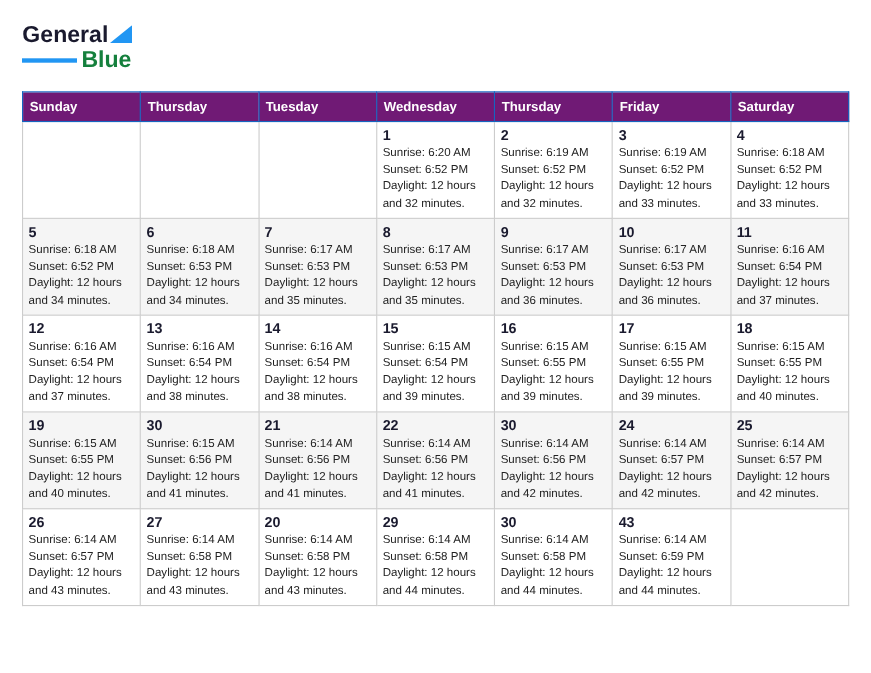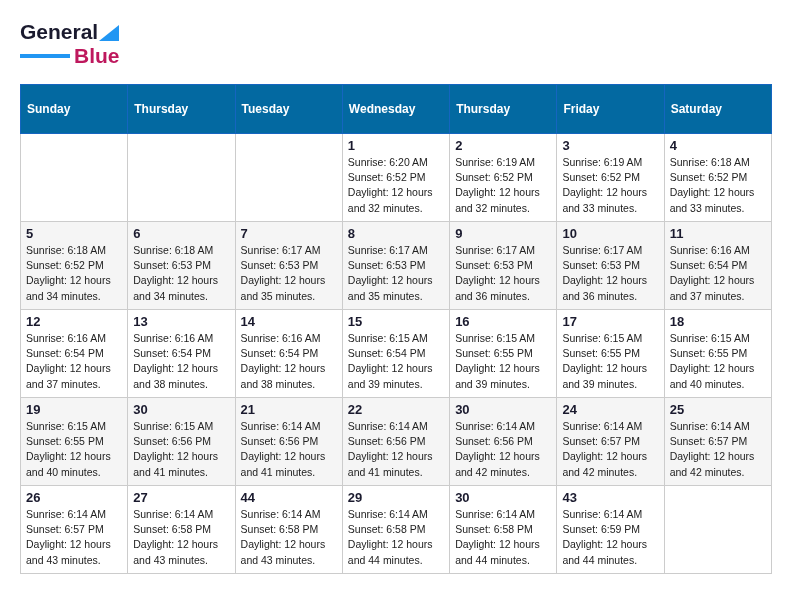--- a/index.html
+++ b/index.html
@@ -28,24 +28,24 @@
     .title-location {
       font-size: 16px;
       color: #333;
     }
     .calendar {
       width: 100%;
       border-collapse: collapse;
       font-size: 11px;
     }
     .calendar th {
-      background: #0369a1;
+      background: #701a75;
       color: #fff;
       text-align: left;
-      padding: 17px 6px;
+      padding: 6px 6px;
       font-size: 12px;
       font-weight: bold;
       border: 1px solid #1565c0;
     }
     .calendar td {
       border: 1px solid #ccc;
       vertical-align: top;
       padding: 4px 5px;
       width: calc(100%/7);
       height: 88px;
@@ -64,38 +64,39 @@
     .day-info {
       color: #222;
       font-size: 10.5px;
       line-height: 1.45;
     }
     .empty { background: #fff !important; }
     .logo-wrapper {
       display: flex;
       align-items: center;
       gap: 0;
+      text-align: right;
     }
   </style>
 </head>
 <body>
 
 <div class="header">
   <div class="logo-wrapper">
     <div>
       <div style="font-size:21px;font-weight:bold;color:#1a1a2e;line-height:1.1;">
         <span>General</span><span style="display:inline-block;margin-left:1px;vertical-align:middle;">
           <svg width="20" height="16" viewBox="0 0 20 16">
             <polygon points="0,16 20,16 20,0" fill="#2196f3"></polygon>
           </svg>
         </span>
       </div>
       <div style="display:flex;align-items:center;gap:2px;margin-top:-1px;">
         <div style="height:4px;background:#2196f3;width:50px;"></div>
-        <span style="font-size:21px;font-weight:bold;color:#be185d;margin-left:2px;">Blue</span>
+        <span style="font-size:21px;font-weight:bold;color:#15803d;margin-left:2px;">Blue</span>
       </div>
     </div>
   </div>
   <div class="title-block">
     <div class="title-month"></div>
     <div class="title-location"></div>
   </div>
 </div>
 
 <table class="calendar">
@@ -225,21 +226,21 @@
       <tr>
         <td>
           <span class="day-number">26</span>
           <div class="day-info">Sunrise: 6:14 AM<br>Sunset: 6:57 PM<br>Daylight: 12 hours<br>and 43 minutes.</div>
         </td>
         <td>
           <span class="day-number">27</span>
           <div class="day-info">Sunrise: 6:14 AM<br>Sunset: 6:58 PM<br>Daylight: 12 hours<br>and 43 minutes.</div>
         </td>
         <td>
-          <span class="day-number">44</span>
+          <span class="day-number">20</span>
           <div class="day-info">Sunrise: 6:14 AM<br>Sunset: 6:58 PM<br>Daylight: 12 hours<br>and 43 minutes.</div>
         </td>
         <td>
           <span class="day-number">29</span>
           <div class="day-info">Sunrise: 6:14 AM<br>Sunset: 6:58 PM<br>Daylight: 12 hours<br>and 44 minutes.</div>
         </td>
         <td>
           <span class="day-number">30</span>
           <div class="day-info">Sunrise: 6:14 AM<br>Sunset: 6:58 PM<br>Daylight: 12 hours<br>and 44 minutes.</div>
         </td>

